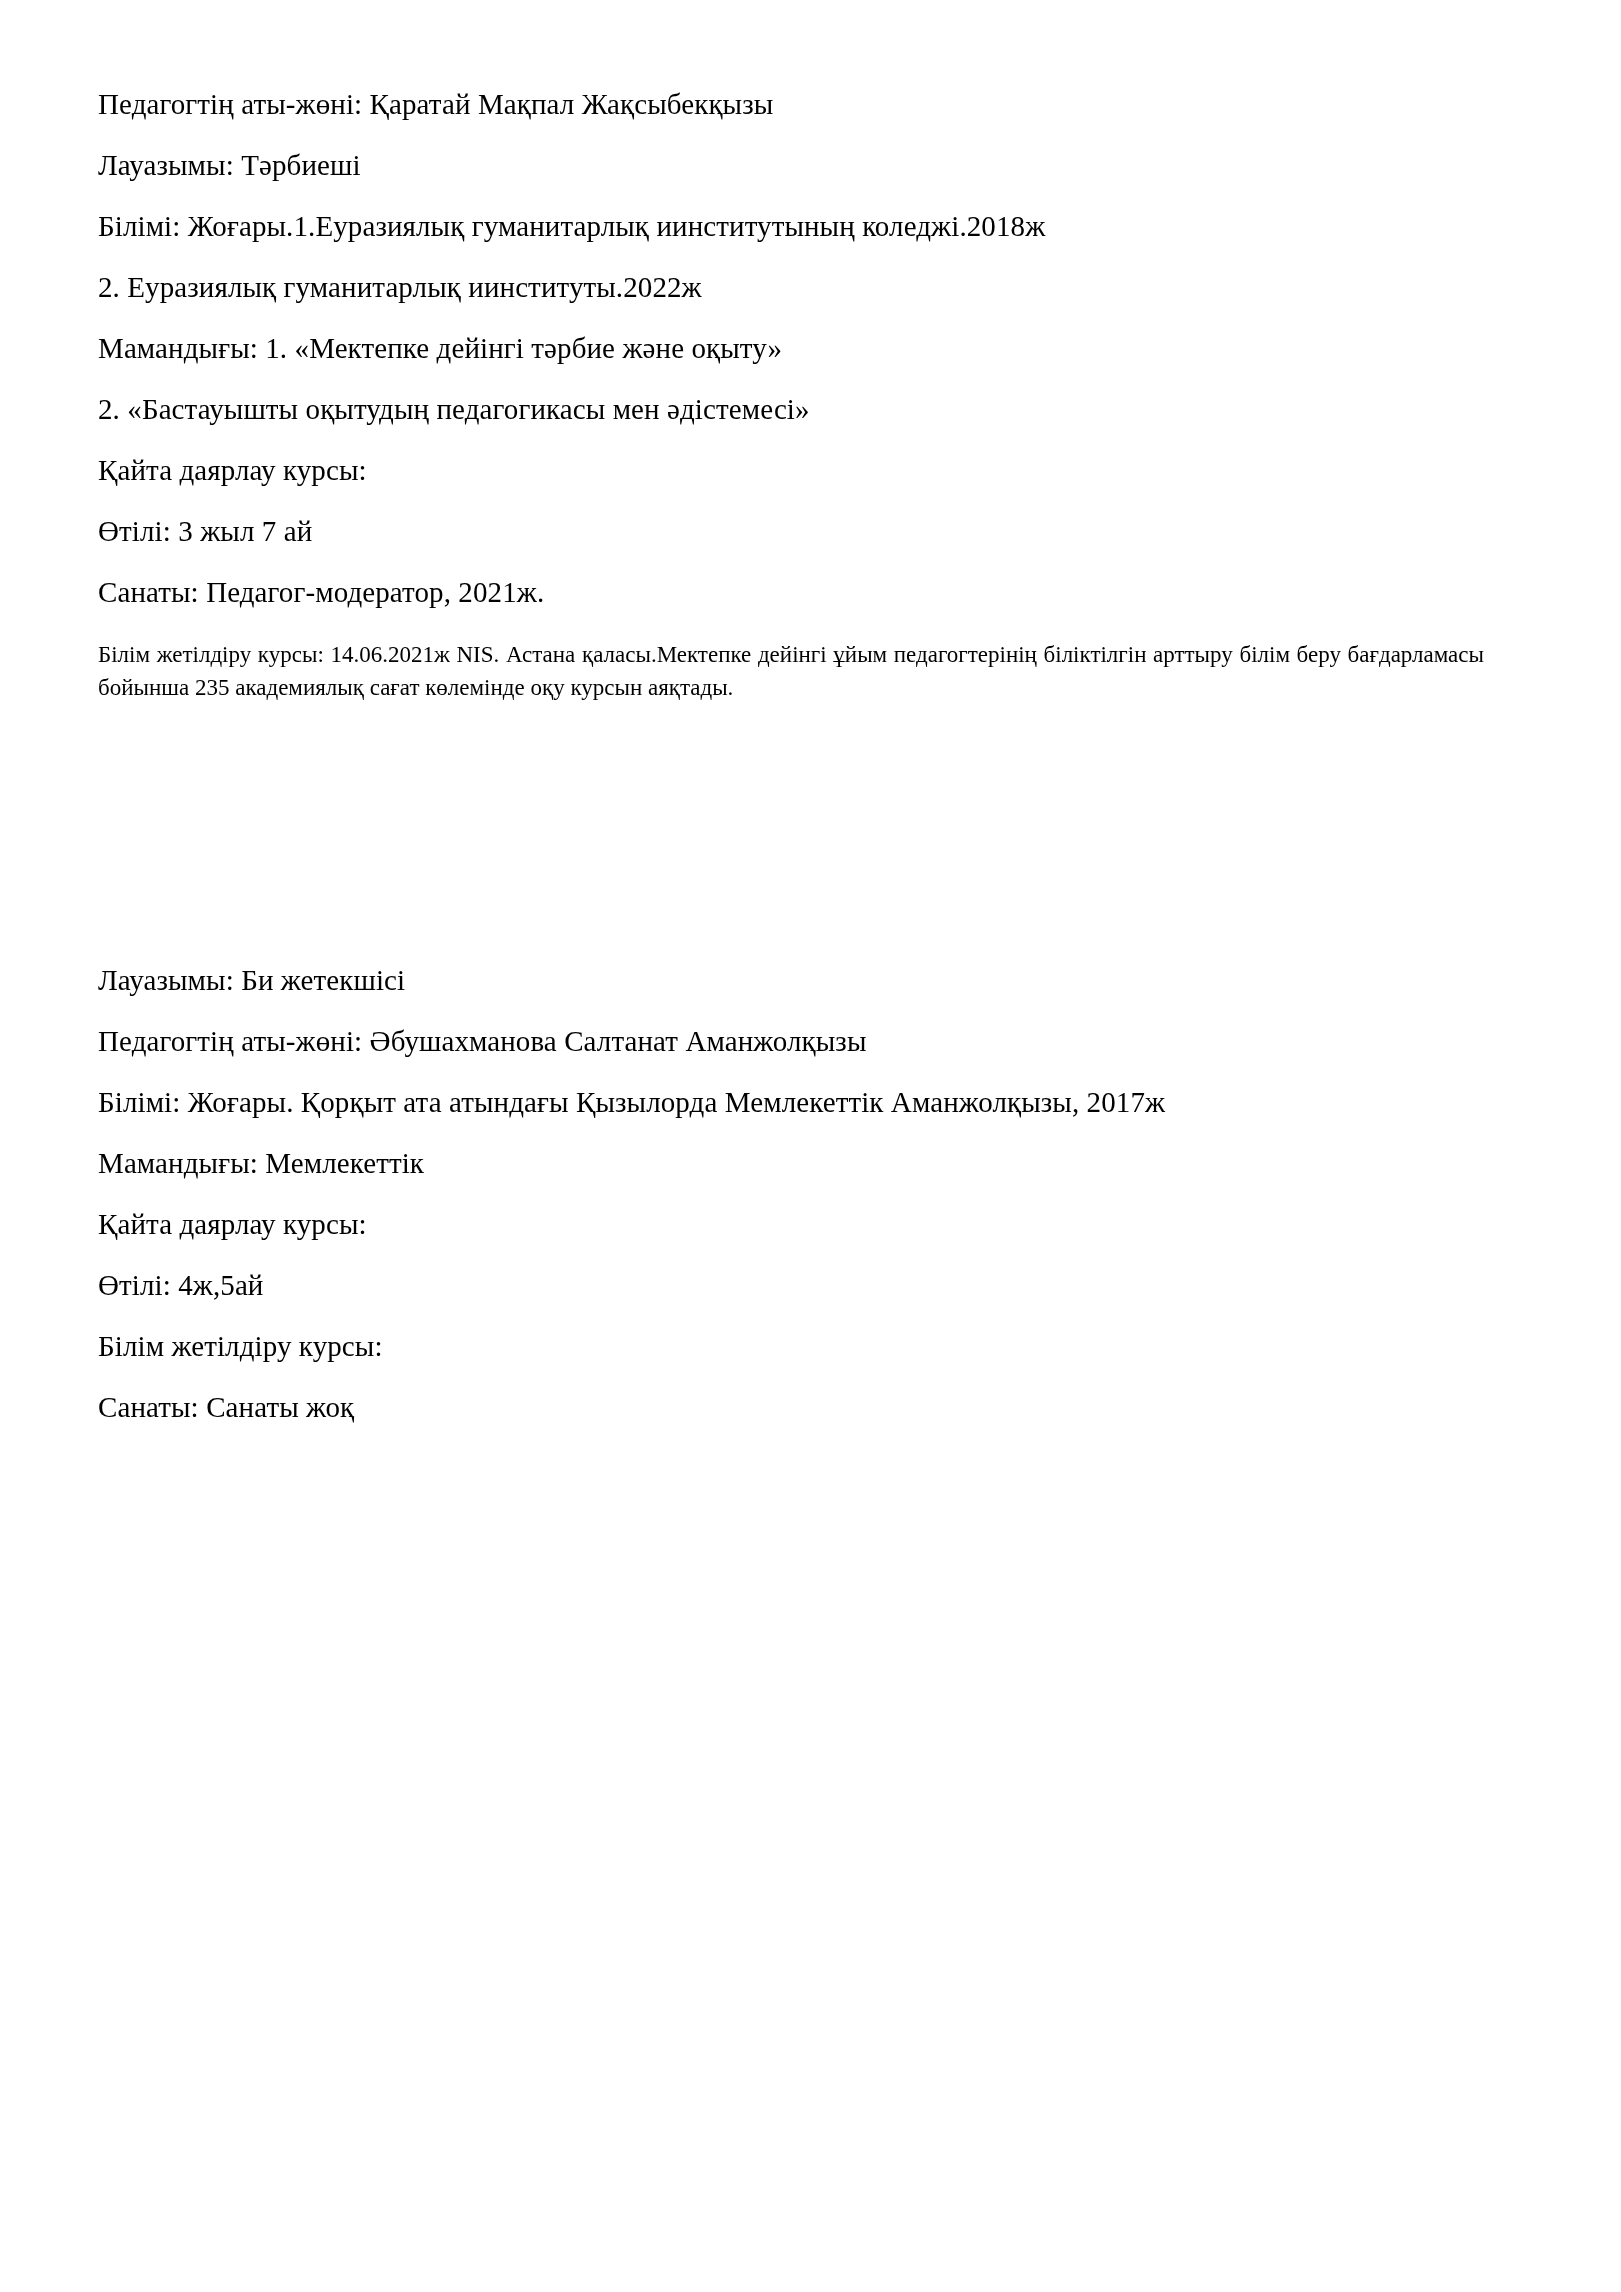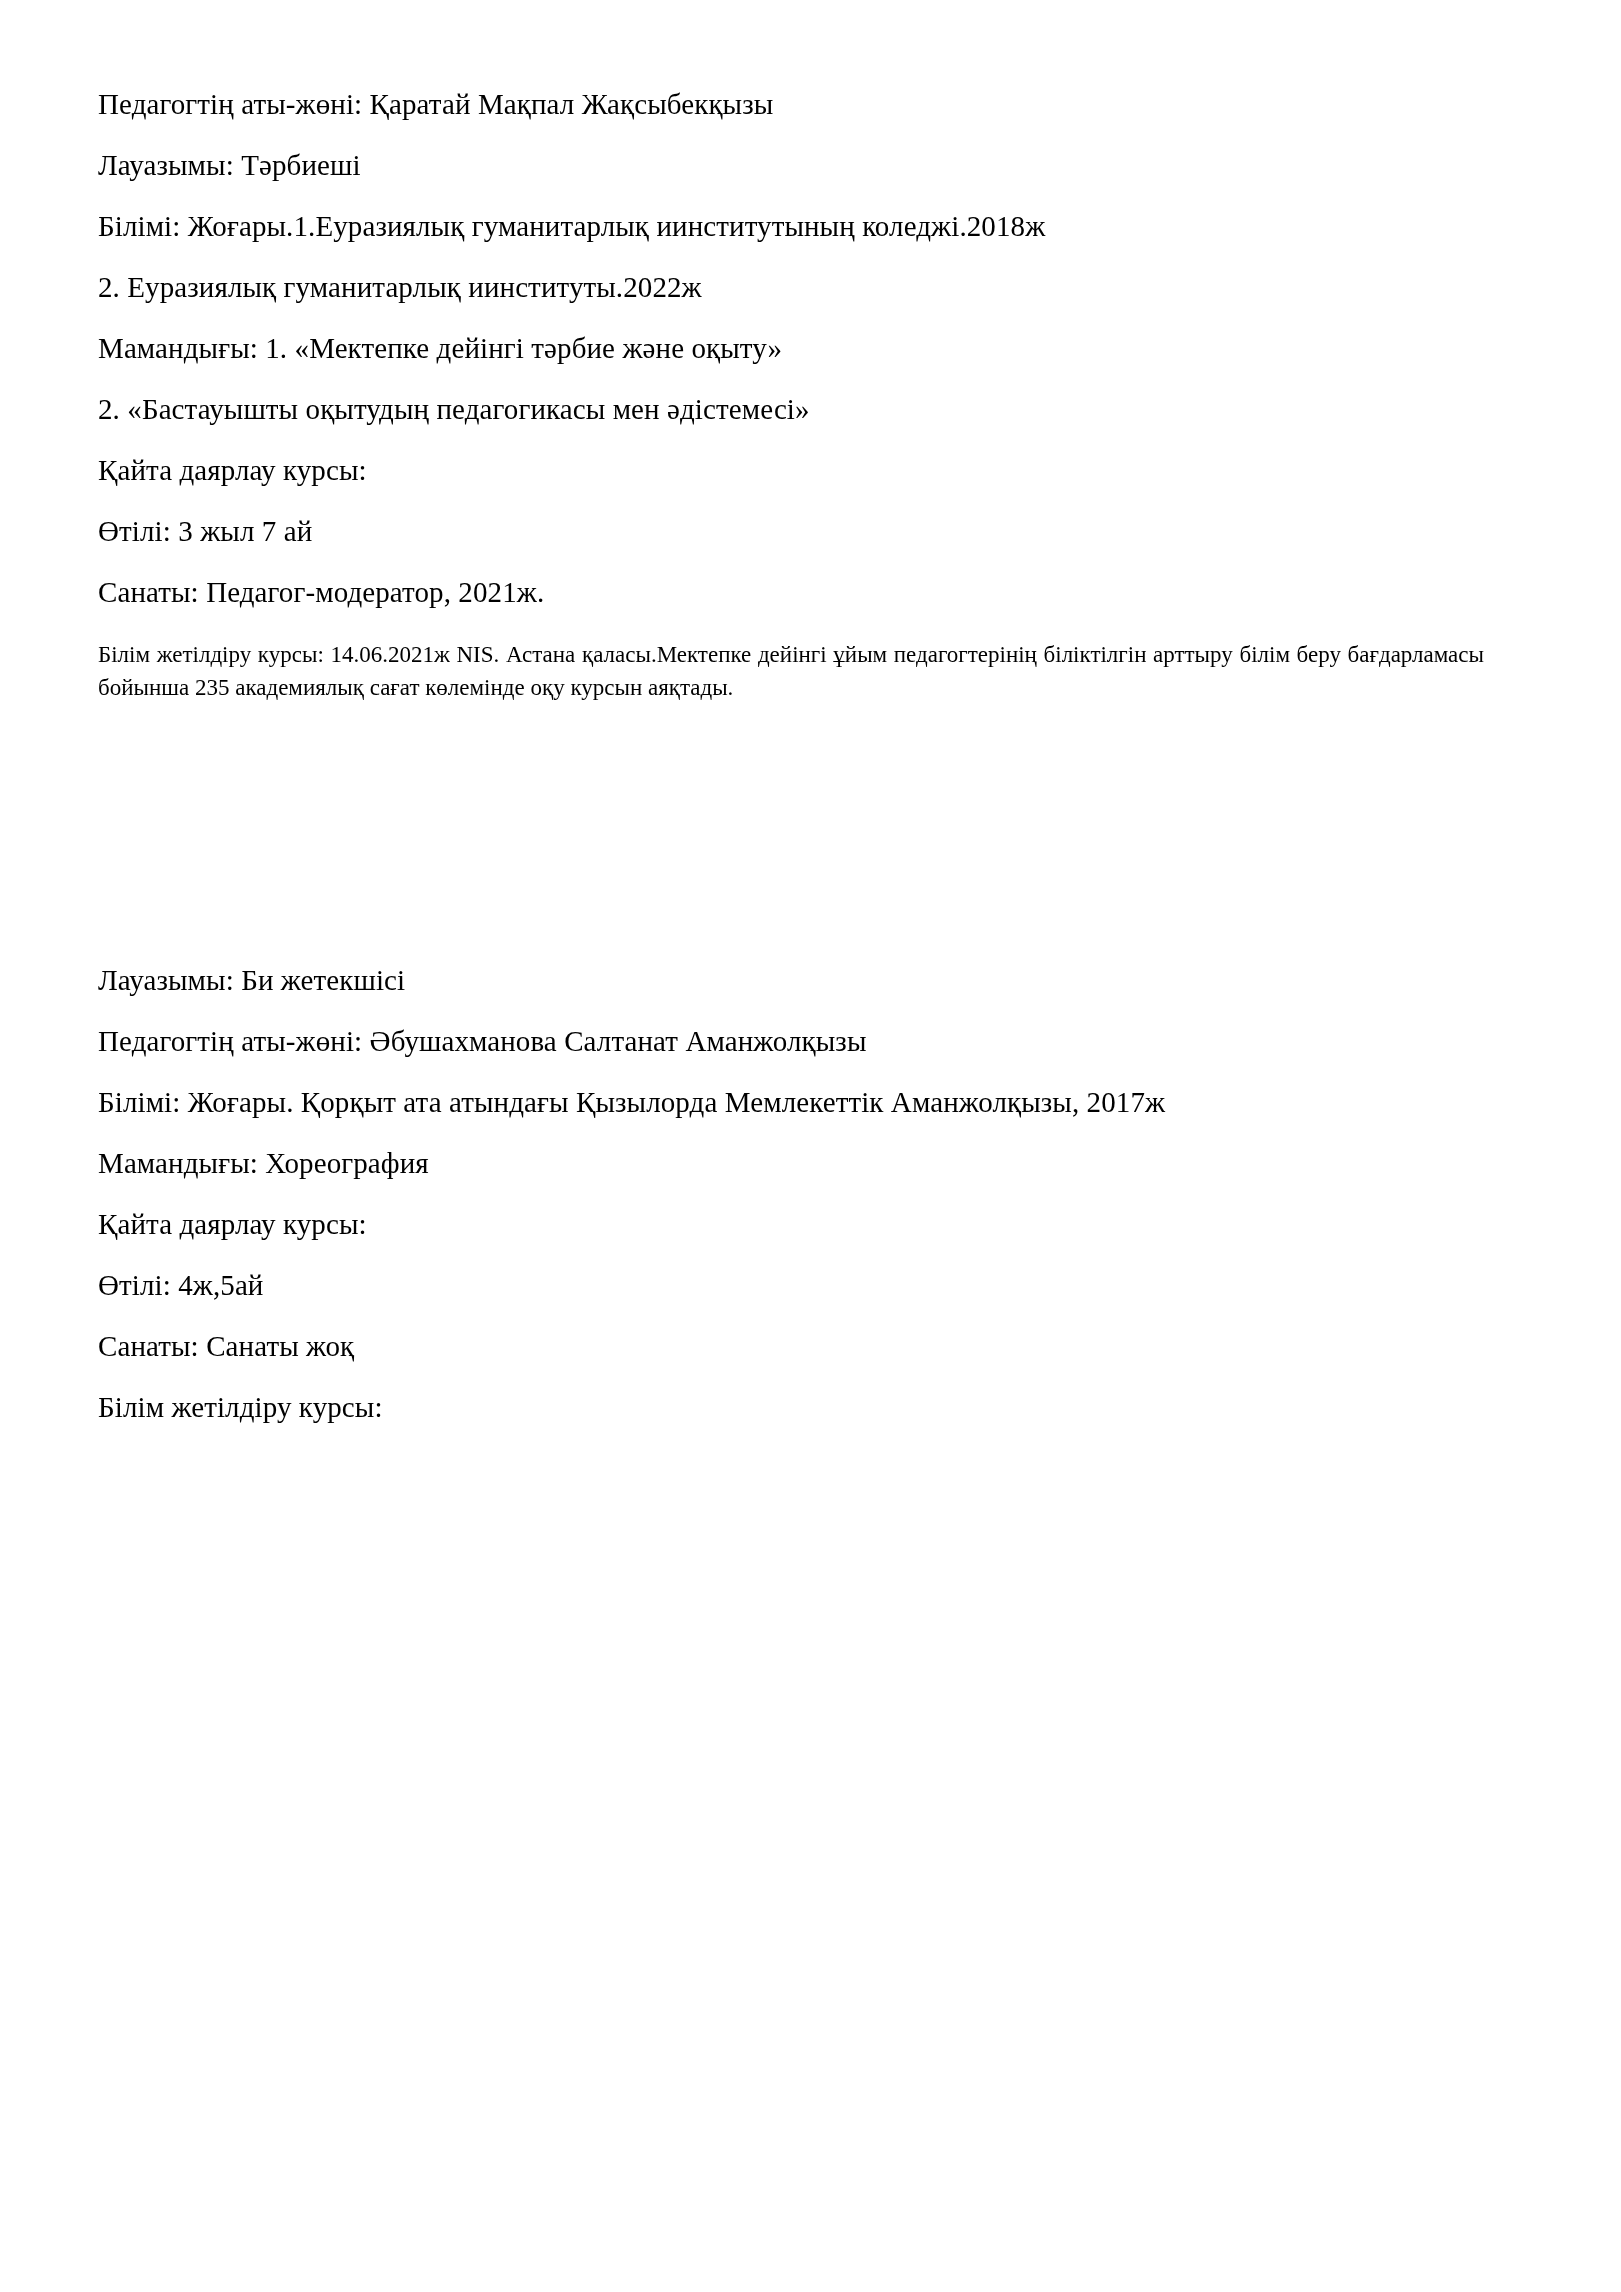--- a/index.html
+++ b/index.html
@@ -94,30 +94,30 @@
     <p class="line">
       <span class="b">Лауазымы:</span><span class="n"></span><span class="n">  Би жетекшісі</span>
     </p>
     <p class="line">
       <span class="b">Педагогтің аты-жөні</span><span class="n">: </span><span class="n">Әбушахманова Салтанат Аманжолқызы</span>
     </p>
     <p class="line">
       <span class="b">Білімі: Жоғары</span><span class="n"></span><span class="n">. Қорқыт ата атындағы Қызылорда Мемлекеттік Аманжолқызы, 2017ж</span>
     </p>
     <p class="line">
-      <span class="b">Мамандығы:</span><span class="n"></span><span class="n"> Хореография</span>
+      <span class="b">Мамандығы:</span><span class="n"></span><span class="n"> Мемлекеттік</span>
     </p>
     <p class="line">
       <span class="b">Қайта даярлау курсы:</span><span class="n"></span><span class="n"></span>
     </p>
     <p class="line">
       <span class="b">Өтілі:</span><span class="n"></span><span class="n">  4ж,5ай</span>
     </p>
     <p class="line">
-      <span class="b">Санаты:</span><span class="n"></span><span class="n"> Санаты жоқ</span>
+      <span class="b">Білім жетілдіру курсы</span><span class="n">:</span><span class="b"></span><span class="n"></span>
     </p>
     <p class="line">
-      <span class="b">Білім жетілдіру курсы</span><span class="n">:</span><span class="b"></span><span class="n"></span>
+      <span class="b">Санаты:</span><span class="n"></span><span class="n"> Санаты жоқ</span>
     </p>
   </div>
 
 </div>
 
 
 </body></html>

